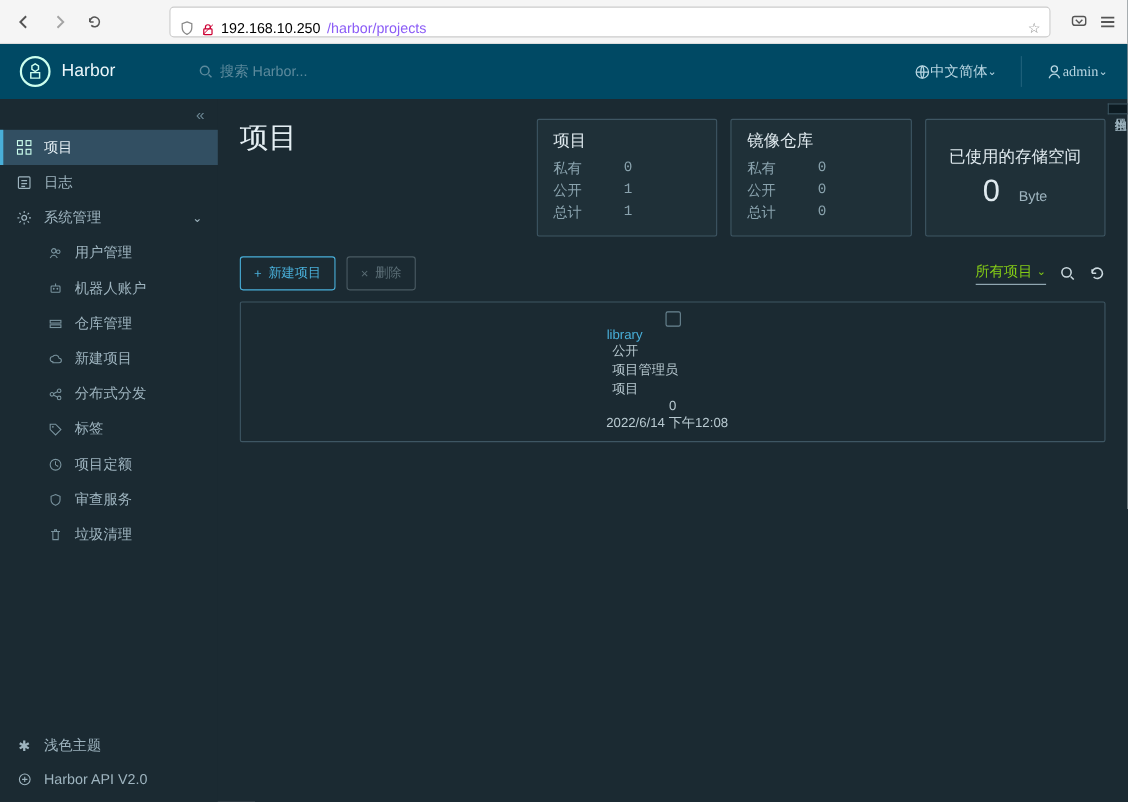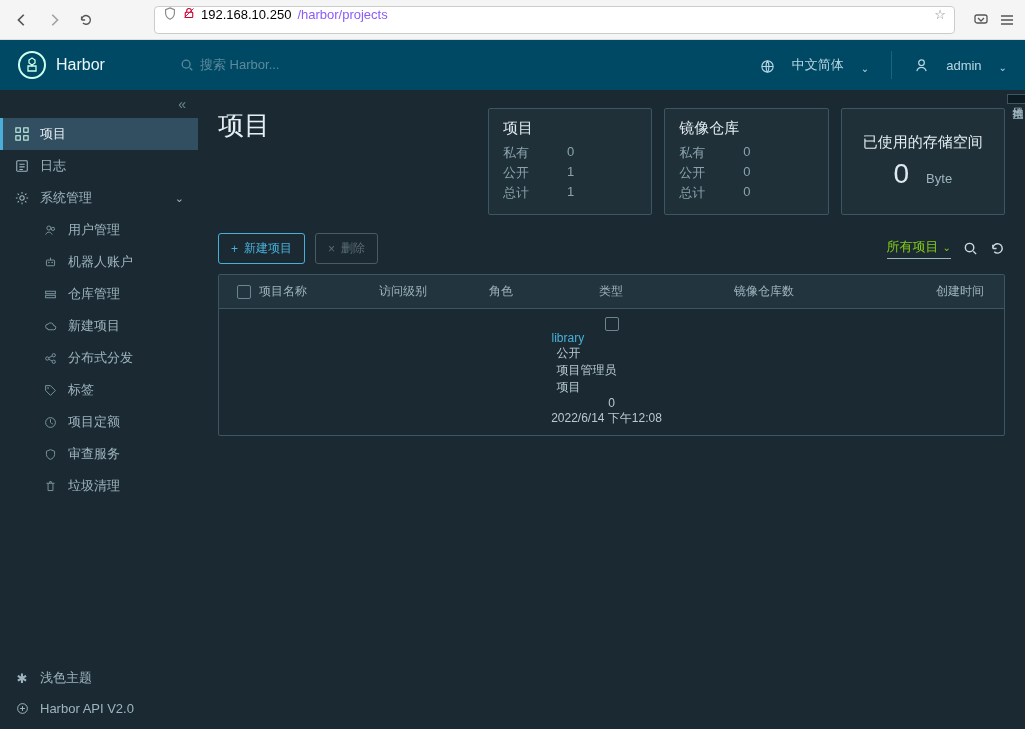--- a/index.html
+++ b/index.html
@@ -28,21 +28,21 @@
     color: #555;
     cursor: pointer;
   }
   .url-bar {
     flex: 1;
     height: 28px;
     background: #fff;
     border: 1px solid #ccc;
     border-radius: 4px;
     display: flex;
-    align-items: flex-start;
+    align-items: flex-end;
     padding: 0 8px;
     color: #666;
     font-size: 13px;
     gap: 6px;
   }
   .url-bar .shield { color: #888; }
   .url-bar .lock { color: #c03; }
   .url-host { color: #000; }
   .url-path { color: #8b5cf6; }
   .spacer { flex: 1; }
@@ -71,21 +71,21 @@
     color: #5c8a9c;
     font-size: 13px;
   }
   .header-right {
     margin-left: auto;
     display: flex;
     align-items: center;
     gap: 22px;
     color: #b8d6e2;
   }
-  .header-item { display: flex; align-items: flex-end; gap: 17px; cursor: pointer; }
+  .header-item { display: flex; align-items: center; gap: 0; cursor: pointer; font-family: Liberation Serif, serif; }
   .header-divider { width: 1px; height: 28px; background: #20627c; }
 
   
   .app-body {
     display: flex;
     height: calc(729px - 40px - 50px);
     background: #1b2a32;
   }
   .sidebar {
     width: 198px;
@@ -152,21 +152,21 @@
 
   .card {
     border: 1px solid #3e5663;
     border-radius: 2px;
     padding: 10px 14px;
     flex: 1;
     min-width: 150px;
     background: #1f3038;
   }
   .card .card-title { color: #e0eaef; font-size: 15px; margin-bottom: 6px; }
-  .card .kv { display: flex; font-size: 13px; color: #8aa3ae; margin-bottom: 2px; }
+  .card .kv { display: flex; font-size: 13px; color: #8aa3ae; margin-bottom: 2px; font-family: Liberation Mono, monospace; }
   .card .kv .k { width: 64px; }
   .card.storage { text-align: center; display: flex; flex-direction: column; justify-content: center; }
   .card.storage .big { font-size: 28px; color: #dfeaef; }
   .card.storage .unit { font-size: 13px; color: #9eb4bf; margin-left: 17px; }
 
   
   .action-bar {
     display: flex;
     align-items: center;
     margin-top: 18px;
@@ -578,31 +578,20 @@
         </span>
         <span class="icon-btn">
           <svg width="15" height="15" viewBox="0 0 16 16">
               <path d="M3 8a5 5 0 1 1 1.5 3.5M3 8V4m0 4h4" fill="none" stroke="#cbd9df" stroke-width="1.5"></path>
             </svg>
         </span>
       </div>
     </div>
 
     <div class="tbl">
-      <div class="tbl-head">
-        <div class="c-check">
-            <span class="chk"></span>
-          </div>
-        <div class="c1">项目名称</div>
-        <div class="c2">访问级别</div>
-        <div class="c3">角色</div>
-        <div class="c4">类型</div>
-        <div class="c5">镜像仓库数</div>
-        <div class="c6">创建时间</div>
-      </div>
       <div class="tbl-row">
         <div class="c-check">
             <span class="chk"></span>
           </div>
         <div class="c1"><span class="link">library</span></div>
         <div class="c2">公开</div>
         <div class="c3">项目管理员</div>
         <div class="c4">项目</div>
         <div class="c5">0</div>
         <div class="c6">2022/6/14 下午12:08</div>

